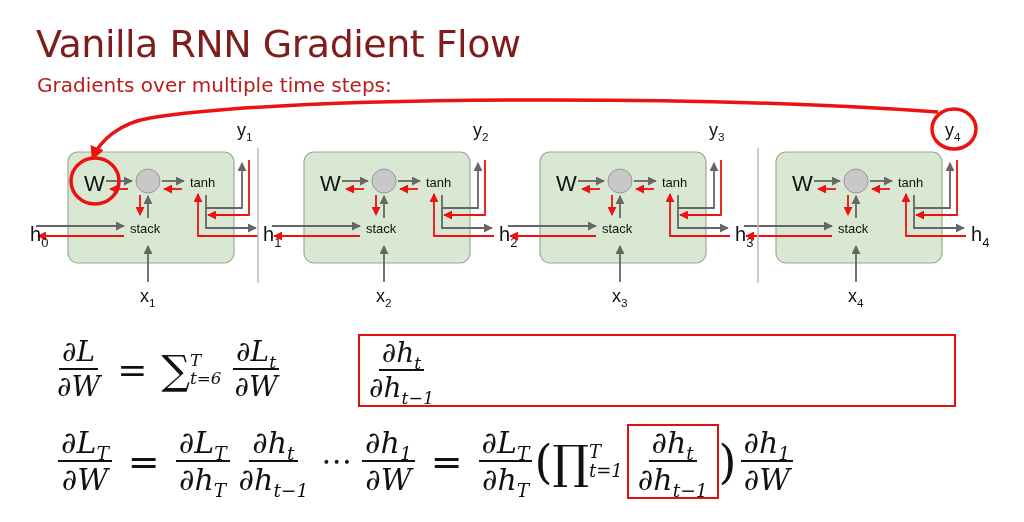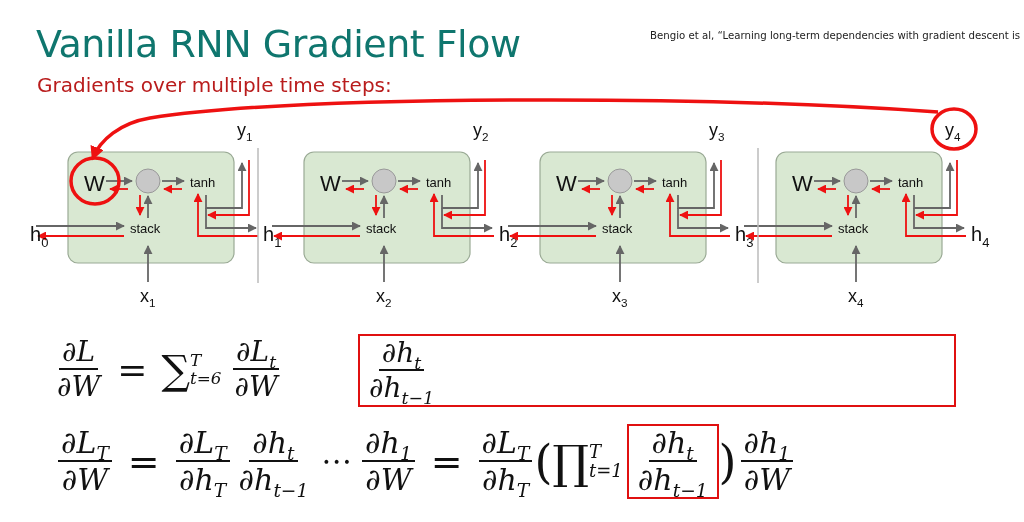--- a/index.html
+++ b/index.html
@@ -1,19 +1,19 @@
 <!DOCTYPE html>
 <html><head>
 <meta charset="utf-8">
 <style>
   html, body { margin: 0; padding: 0; background: #ffffff; }
   body { width: 1024px; height: 522px; position: relative; overflow: hidden;
          font-family: "Liberation Sans", sans-serif; color: #111; }
   .title { position: absolute; left: 36px; top: 22px; font-size: 38px; font-weight: normal;
-           font-family: "DejaVu Sans", sans-serif; letter-spacing: -0.5px; color: #0f766e; margin: 0; }
+           font-family: "DejaVu Sans", sans-serif; letter-spacing: -0.5px; color: #7f1d1d; margin: 0; }
   .subtitle { position: absolute; left: 37px; top: 73px; font-size: 20px;
               font-family: "DejaVu Sans", sans-serif; color: #b91c1c; }
   .refs { position: absolute; left: 650px; top: 29px; width: 370px; font-size: 10.2px;
           line-height: 13.3px; font-family: "DejaVu Sans", sans-serif; color: #222; }
   .refs div { white-space: nowrap; }
   svg#diagram { position: absolute; left: 0; top: 0; }
   .eq { position: absolute; font-family: "DejaVu Serif", serif; color: #111; }
   .frac { display: inline-flex; flex-direction: column; align-items: center; vertical-align: middle; }
   .frac .num { padding: 0 3px 2px 3px; border-bottom: 2px solid #111; line-height: 1; white-space: nowrap; }
   .frac .den { padding: 3px 3px 0 3px; line-height: 1; white-space: nowrap; }
@@ -27,21 +27,20 @@
           font-size: 28px; justify-content: flex-start; }
   .sumbig { font-size: 40px; line-height: 1; }
   .limits { display: inline-flex; flex-direction: column; font-size: 60%; line-height: 1.05; vertical-align: middle; }
 </style>
 </head>
 <body>
 
 <h1 class="title">Vanilla RNN Gradient Flow</h1>
 <div class="subtitle">Gradients over multiple time steps:</div>
 <div class="refs">
-  <div>Bengio et al, “Learning long-term dependencies with gradient descent is</div>
 </div>
 
 <svg id="diagram" width="1024" height="330" viewBox="0 0 1024 330">
   <defs>
     <marker id="ag" viewBox="0 0 10 10" refX="9" refY="5" markerWidth="5" markerHeight="5" orient="auto">
       <path d="M0,0 L10,5 L0,10 z" fill="#666"></path>
     </marker>
     <marker id="ar" viewBox="0 0 10 10" refX="9" refY="5" markerWidth="5" markerHeight="5" orient="auto">
       <path d="M0,0 L10,5 L0,10 z" fill="#ee1111"></path>
     </marker>

